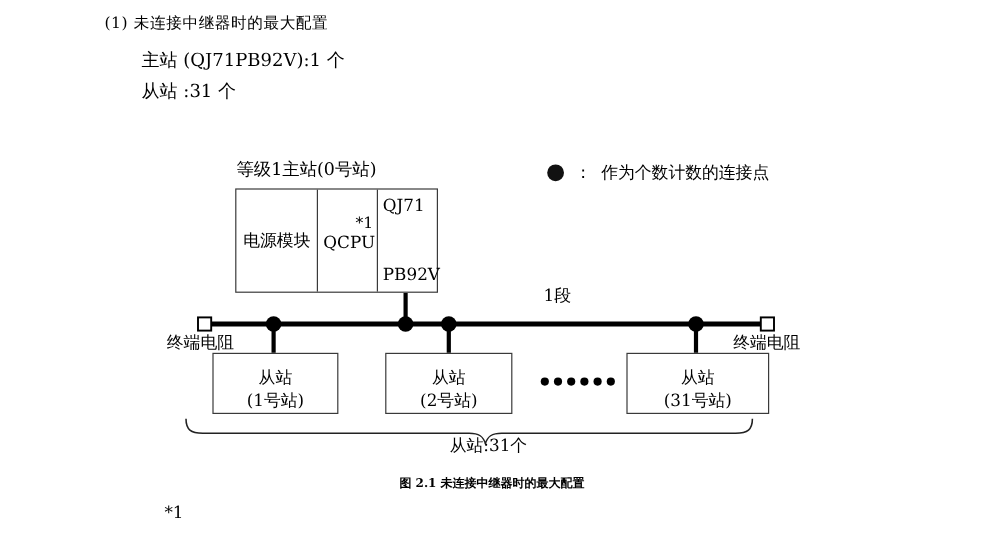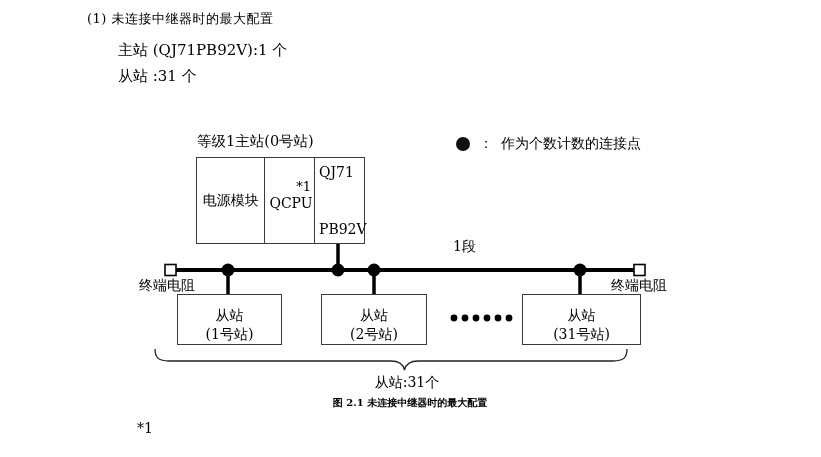--- a/index.html
+++ b/index.html
@@ -105,21 +105,21 @@
     align-items: center; justify-content: flex-end;
     font-size: 14px;
     line-height: 1.35;
     text-align: center;
   }
   .slave-1 { left: 177px; width: 105px; }
   .slave-2 { left: 321px; width: 106px; }
   .slave-3 { left: 522px; width: 119px; }
 
   .brace-label {
-    left: 357px; top: 374px;
+    left: 357px; top: 363px;
     width: 100px;
     text-align: center;
     font-size: 14px;
     white-space: pre;
   }
 
   .figure-caption {
     left: 260px; top: 396px;
     width: 300px;
     text-align: center;

